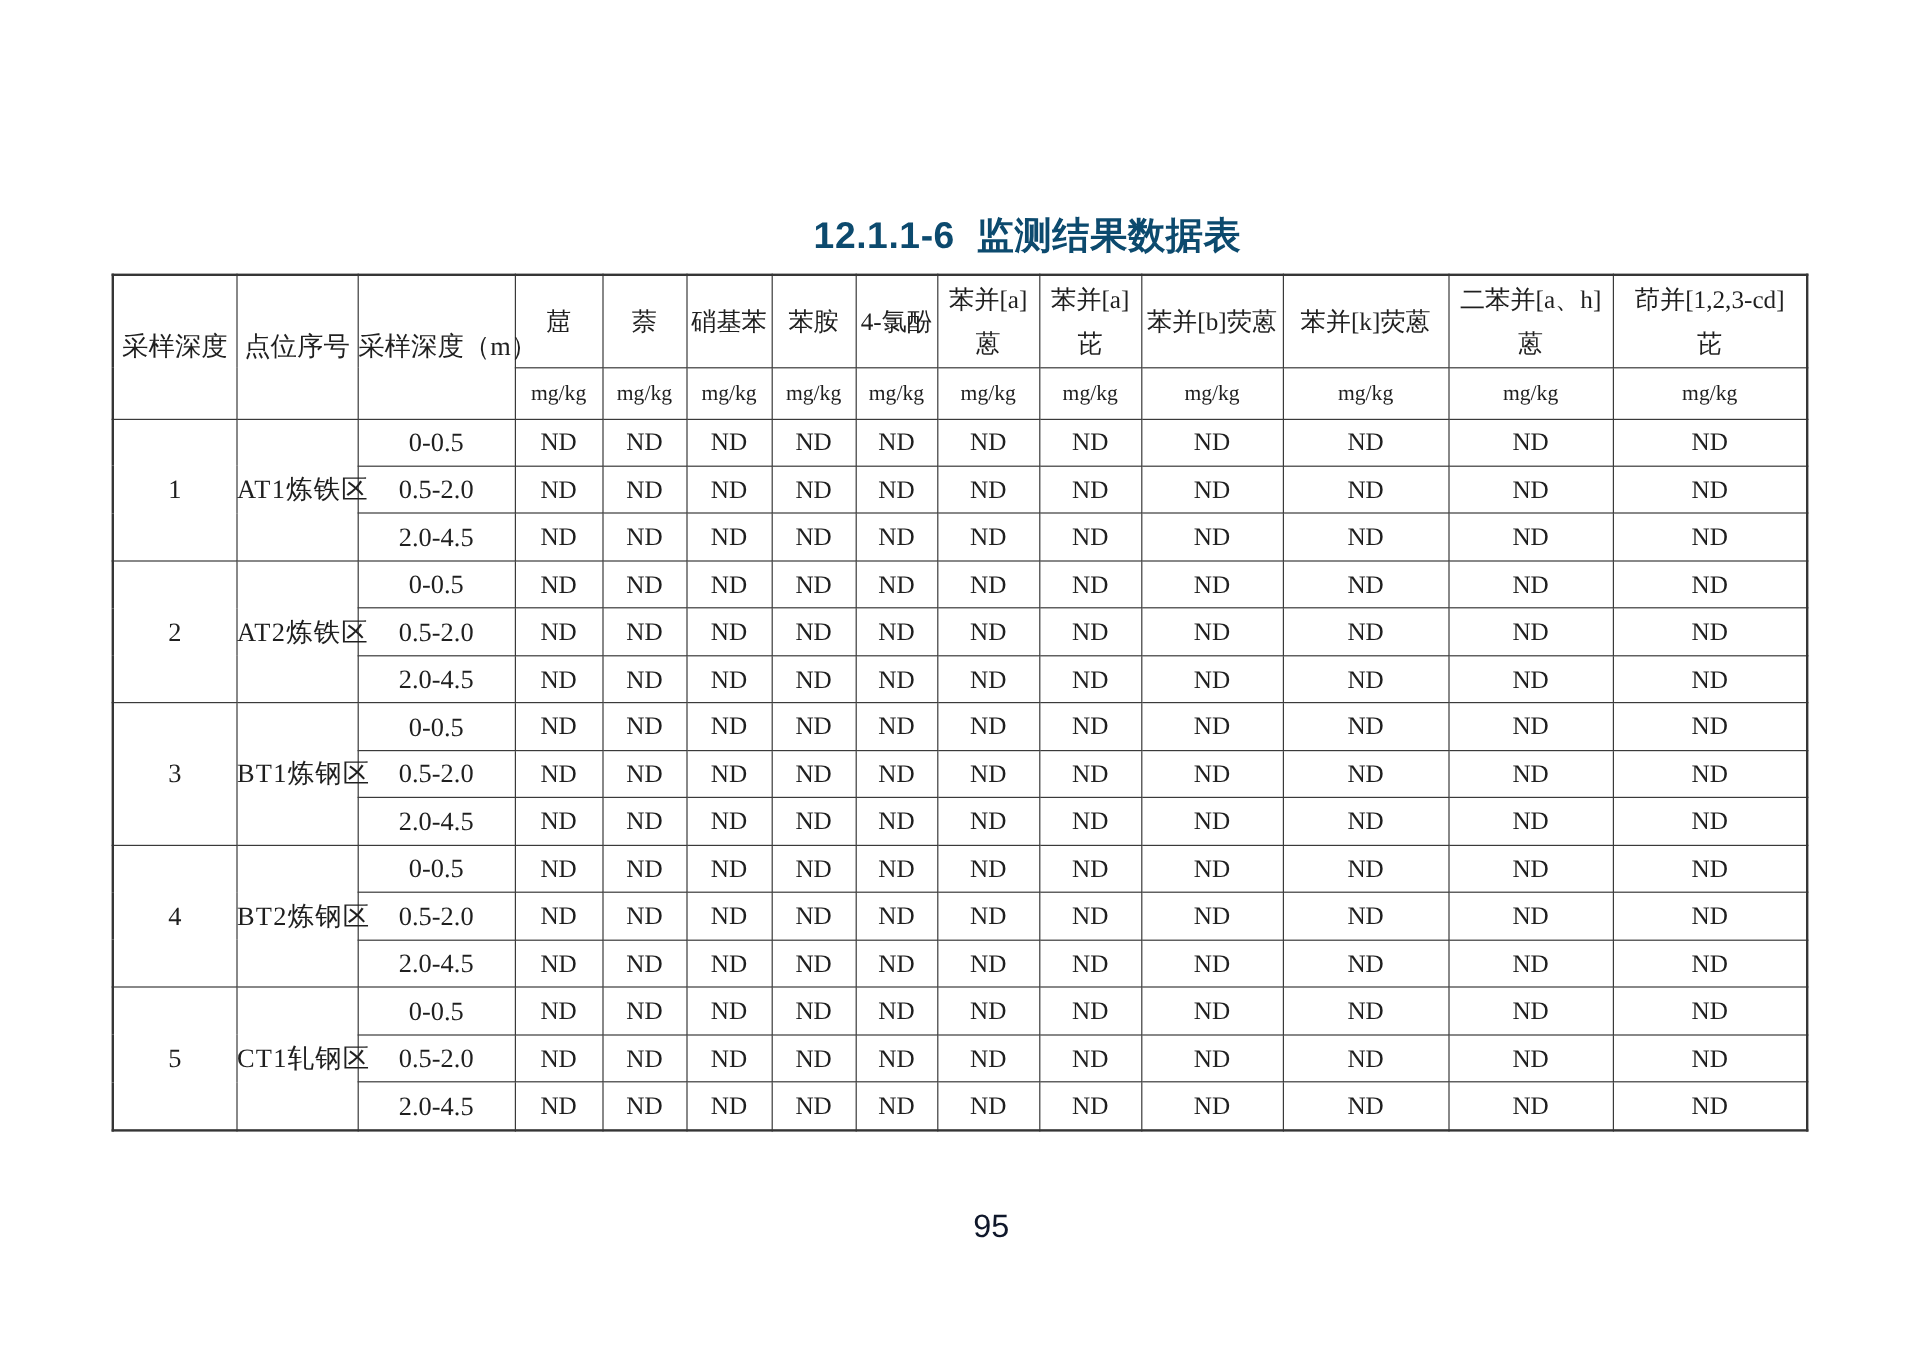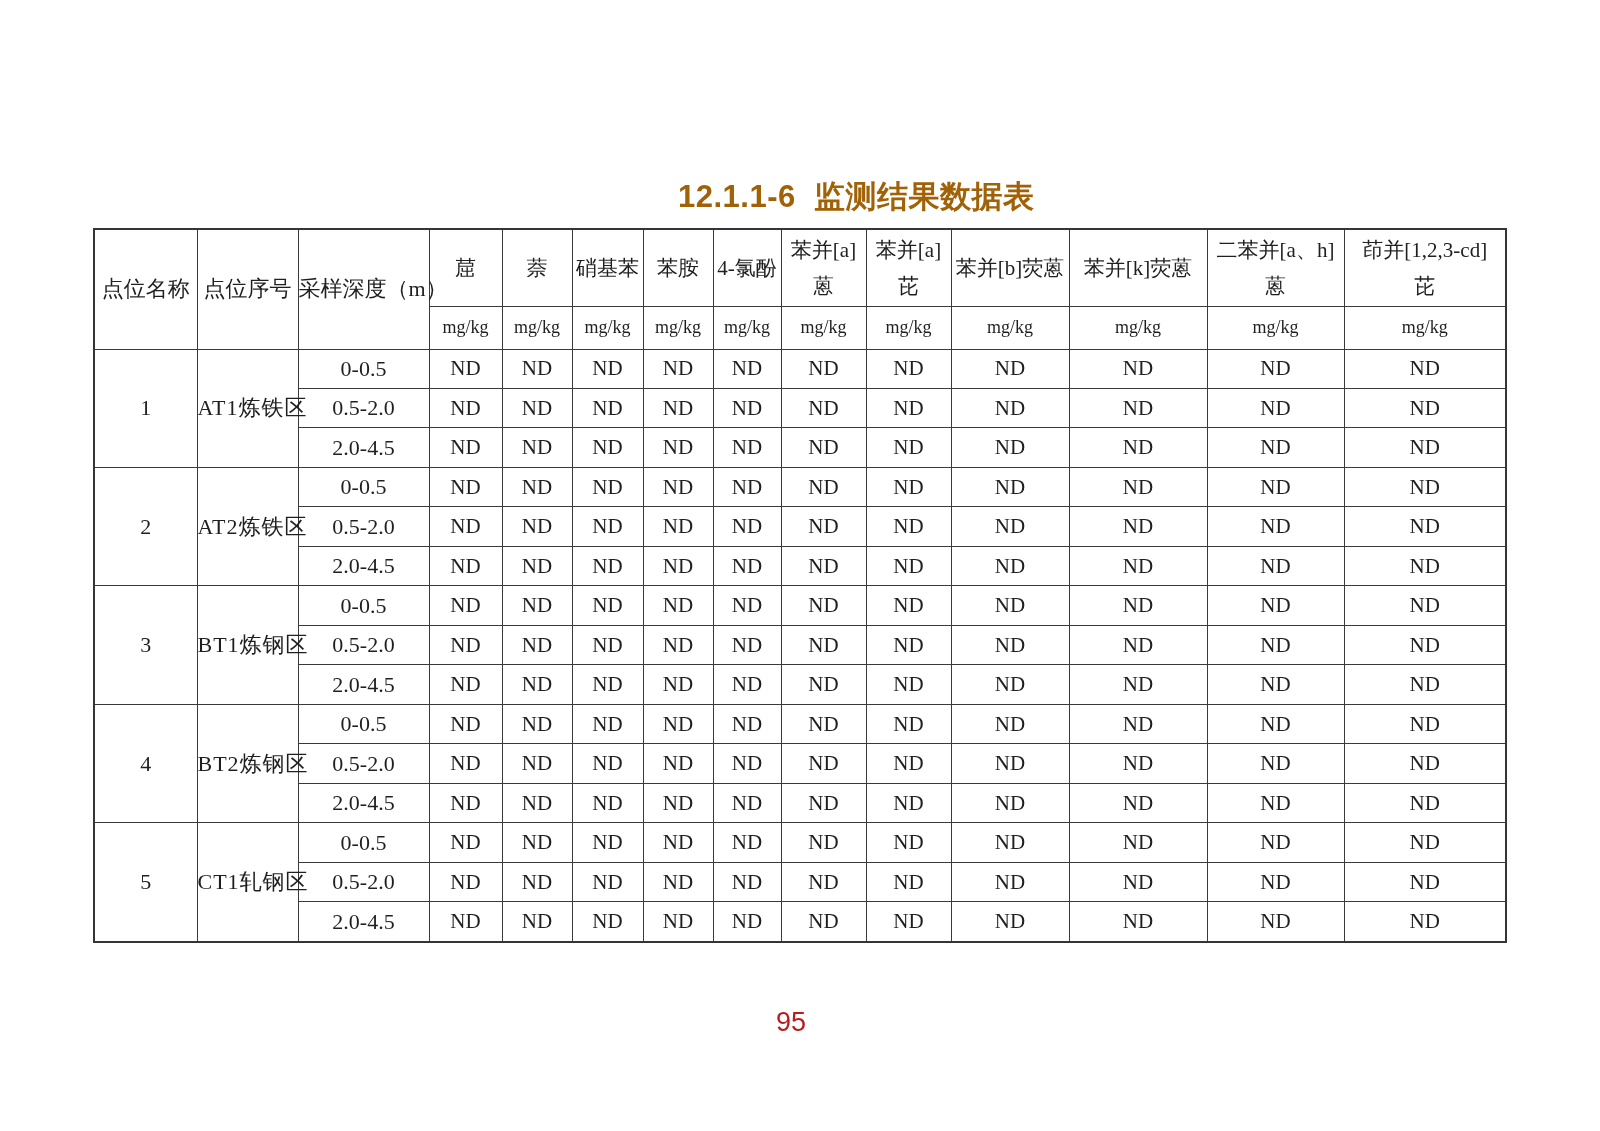--- a/index.html
+++ b/index.html
@@ -12,21 +12,21 @@
     overflow:hidden;
   }
   .doc-title {
     position:absolute;
     left:678px; top:176px;
     font-family:"Liberation Sans","DejaVu Sans",sans-serif;
     font-weight:bold;
     font-size:31px;
     letter-spacing:0.5px;
     white-space:pre;
-    color:#a16207;
+    color:#0c4a6e;
   }
   table.results {
     position:absolute;
     left:93px; top:228px;
     width:1412px; height:715px;
     border-collapse:collapse;
     table-layout:fixed;
     border:2px solid #353535;
     font-size:22px;
   }
@@ -44,24 +44,24 @@
   .results th.chem div { line-height:36px; }
   .results th.unit { font-size:18px; }
   .results td.seq-cell  { font-size:22px; }
   .results td.name-cell { font-size:22px; letter-spacing:1px;margin-top:16px; }
   .results td.depth-cell{ font-size:22px; }
   .results td.value-cell{ font-size:21px; }
   .page-number {
     position:absolute;
     left:776px; top:1007px;
     width:100px;
-    text-align:left;
+    text-align:center;
     font-family:"Liberation Sans","DejaVu Sans",sans-serif;
     font-size:27px;
-    color:#b91c1c;
+    color:#0f172a;
   }
 </style>
 </head>
 <body>
 
 <div class="doc-title">12.1.1-6  监测结果数据表</div>
 
 <table class="results">
   <colgroup>
     <col style="width:103px">
@@ -74,21 +74,21 @@
       <col style="width:68px">
       <col style="width:85px">
     <col style="width:85px">
       <col style="width:118px">
       <col style="width:138px">
     <col style="width:137px">
       <col style="width:162px">
   </colgroup>
   <thead>
     <tr class="hrow1" id="hrow1">
-      <th rowspan="2">点位名称</th>
+      <th rowspan="2">采样深度</th>
       <th rowspan="2">点位序号</th>
       <th rowspan="2">采样深度（m）</th>
     <th class="chem">
           <div>䓛</div>
         </th>
         <th class="chem">
           <div>萘</div>
         </th>
         <th class="chem">
           <div>硝基苯</div>

